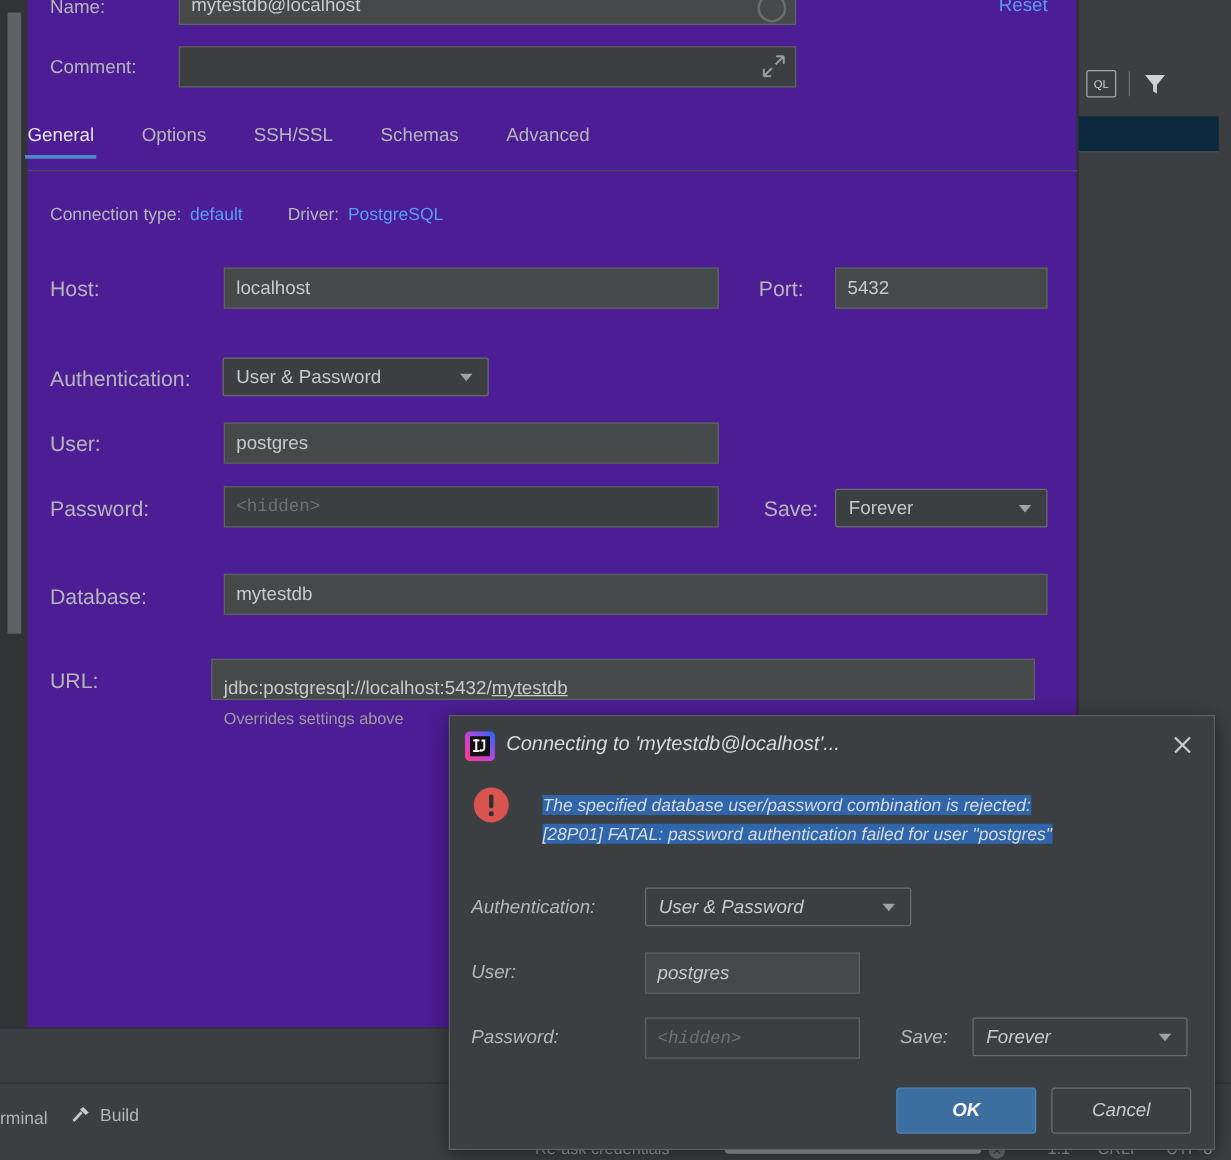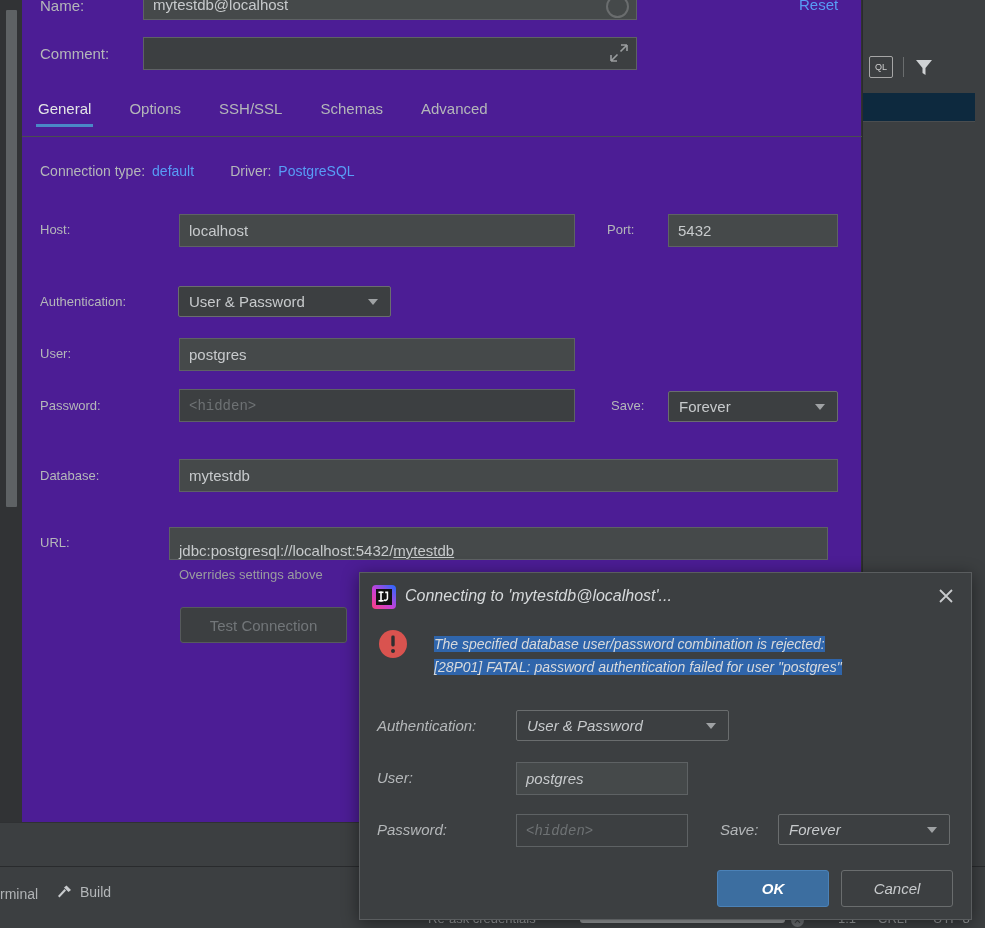--- a/index.html
+++ b/index.html
@@ -178,21 +178,21 @@
   }
   .tab {
     font-size: 15px;
     color: #b4b7b9;
     padding: 0 0 10px 0;
     margin-right: 38px;
     position: relative;
     white-space: nowrap;
   }
   .tab:first-child { margin-left: 0px; }
-  .tab.selected { color: #e3e5e6; margin-left: 16px; }
+  .tab.selected { color: #e3e5e6; }
   .tab.selected::after {
     content: "";
     position: absolute; left: -2px; right: -2px; bottom: 0;
     height: 3px;
     background: #4a88c7;
   }
   #tabs-underline {
     position: absolute; left: 22px; top: 136px; width: 840px; height: 1px;
     background: #4a4d4f;
   }
@@ -202,21 +202,21 @@
     position: absolute; left: 40px; top: 163px;
     display: flex; align-items: center;
     font-size: 14px; color: #b4b7b9;
     gap: 0px;
   }
   .link-blue { color: #589df6; }
 
   
   .form-label {
     position: absolute;
-    font-size: 13px;
+    font-size: 17px;
     color: #b4b7b9;
   }
   .text-field {
     position: absolute;
     background: #45494a;
     border: 1px solid #5e6264;
     box-sizing: border-box;
     display: flex; align-items: center;
     padding-left: 9px;
     font-size: 15px;
@@ -490,21 +490,20 @@
   <div class="form-label" id="database-label">Database:</div>
   <div class="text-field" id="database-field">mytestdb</div>
 
   <div class="form-label" id="url-label">URL:</div>
   <div class="text-field" id="url-field">
     <span id="url-value-plain">jdbc:postgresql://localhost:5432/</span>
       <span id="url-value-underline">mytestdb</span>
   </div>
   <div id="overrides-note">Overrides settings above</div>
 
-  <div id="test-connection-btn">Test Connection</div>
 
   <div id="panel-bottom-sep"></div>
 </div>
 
 <div id="credentials-dialog">
 
   <div id="dialog-titlebar"></div>
 
   <span id="dialog-app-icon">
     <svg viewBox="0 0 24 24" width="24" height="24">

